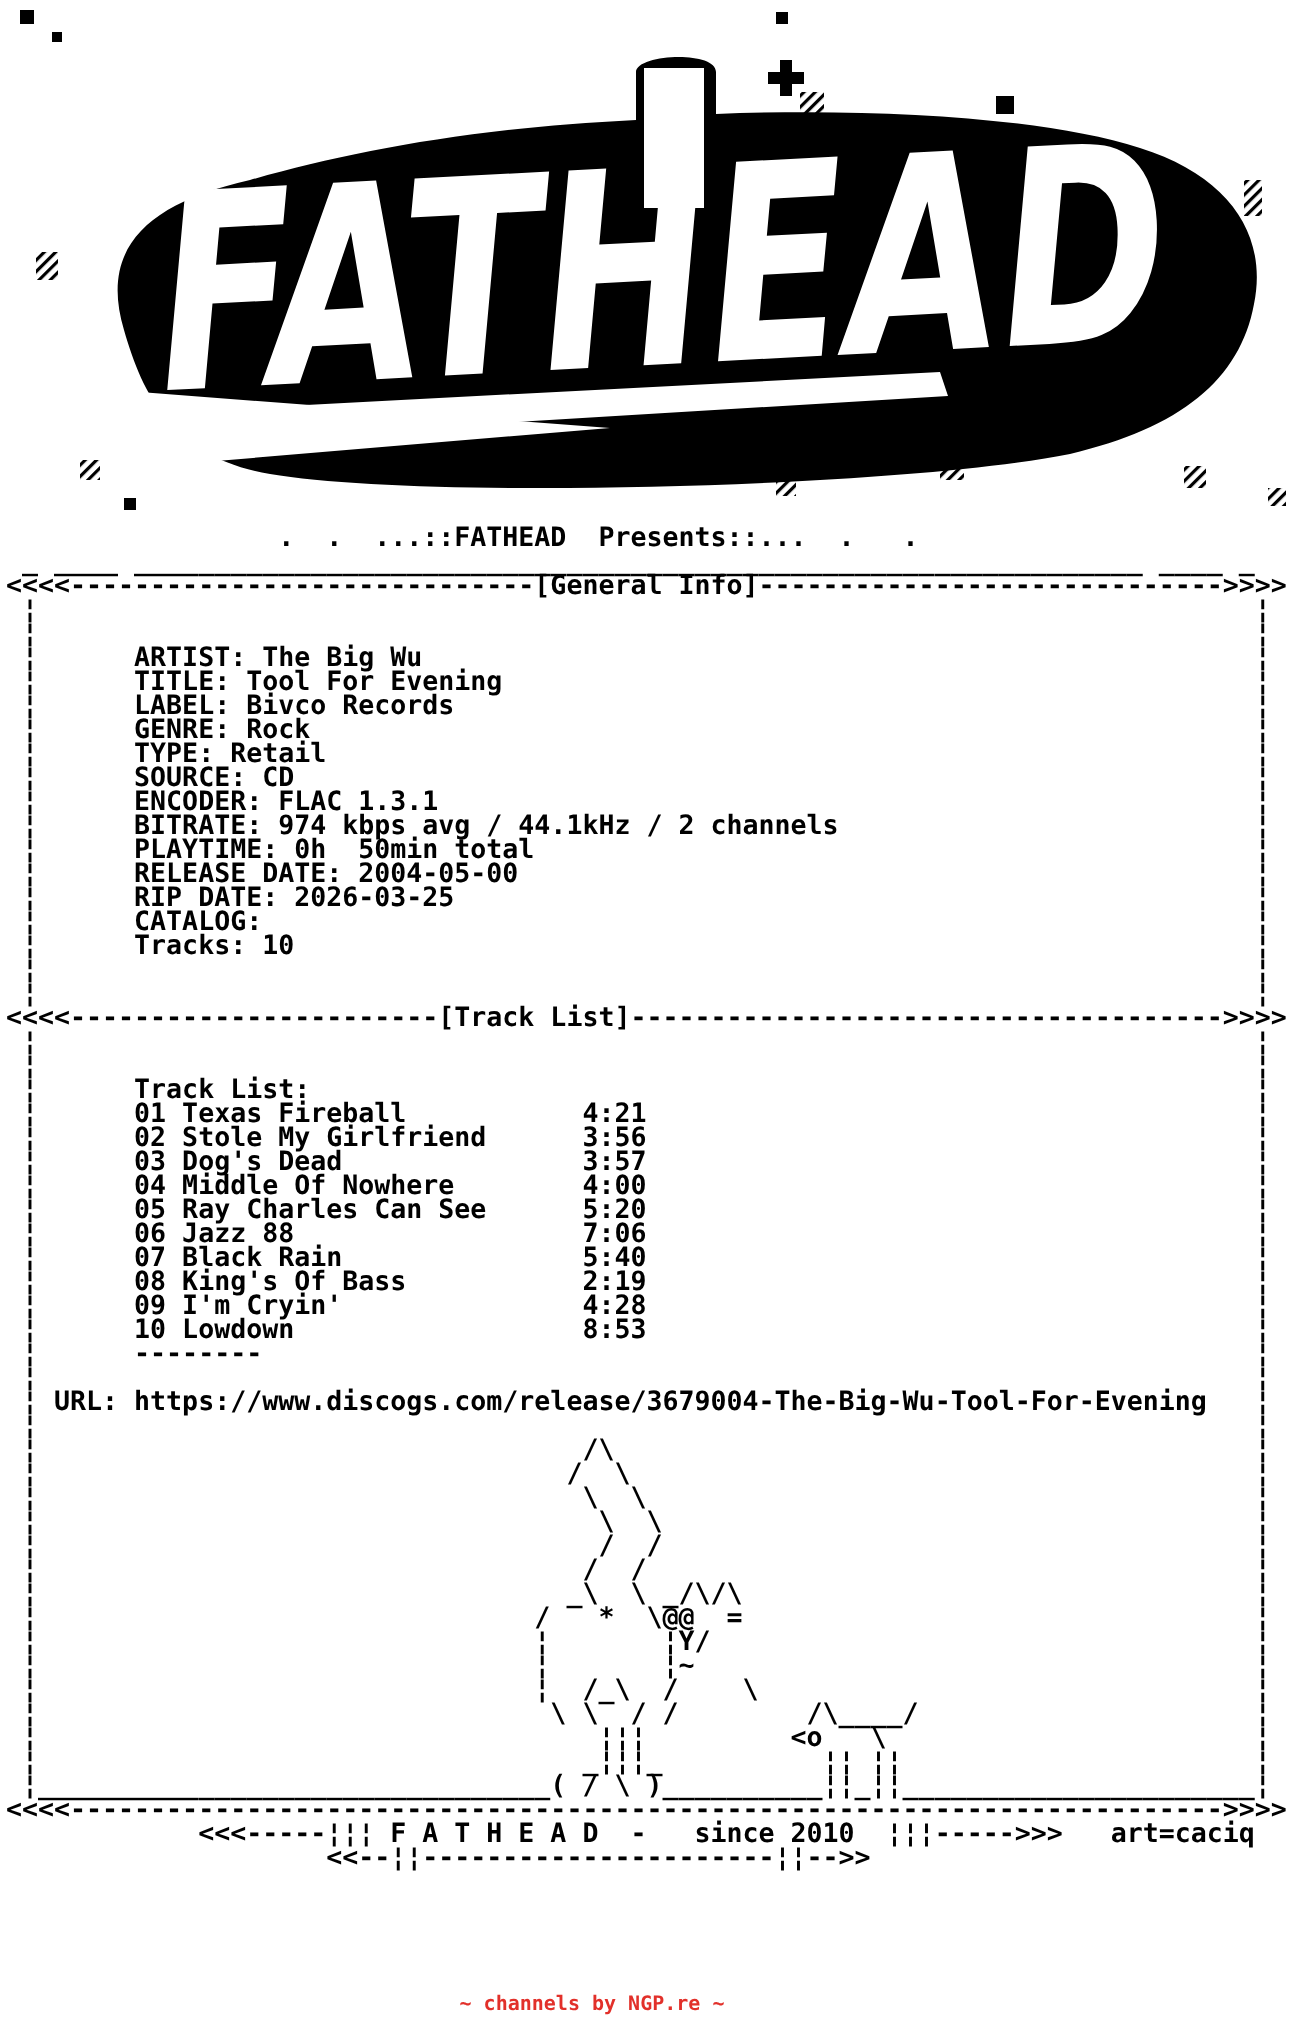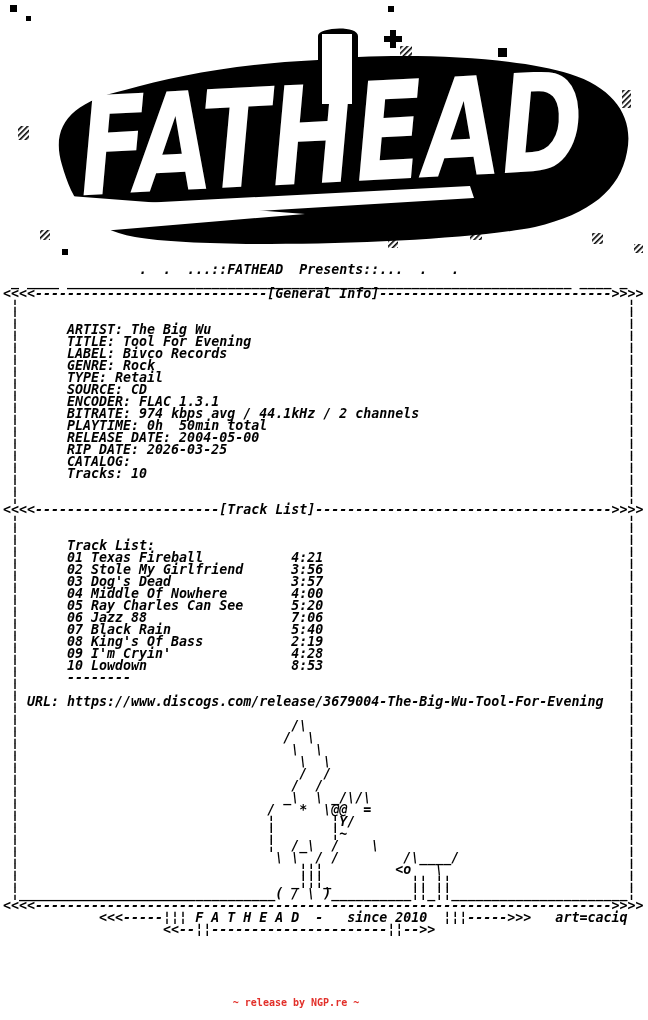--- a/index.html
+++ b/index.html
@@ -1,20 +1,20 @@
 <!DOCTYPE html>
 <html><head>
 <meta charset="utf-8">
 <style>
   html,body{margin:0;padding:0;background:#fff;}
   .page{position:relative;width:648px;height:1020px;background:#fff;overflow:hidden;
         font-family:"DejaVu Sans Mono",monospace;}
   .logo-wrap{position:relative;width:648px;height:264px;}
   .nfo{margin:0;padding:0 0 0 3px;color:#000;font-family:"DejaVu Sans Mono",monospace;
-       font-weight:bold;font-size:13.3px;line-height:12px;white-space:pre;font-style:italic;}
+       font-weight:bold;font-size:13.3px;line-height:12px;white-space:pre;}
   .red-footer{margin-top:27px;text-align:center;padding-right:56px;color:#e2302a;
        font-family:"DejaVu Sans Mono",monospace;font-weight:bold;font-size:10px;line-height:16px;white-space:pre;}
 </style>
 </head>
 <body>
 
 <div class="page">
 
   <div class="logo-wrap">
     <svg width="648" height="264" viewBox="0 0 648 264">
@@ -110,17 +110,17 @@
  ¦                               ¦  /_\  /    \                               ¦
  ¦                                \ \  / /        /\____/                     ¦
  ¦                                   ¦¦¦         &lt;o   \                       ¦
  ¦                                  _¦¦¦_          ¦¦ ¦¦                      ¦
  ¦________________________________( / \ )__________¦¦_¦¦______________________¦</pre>
   <pre class="nfo">&lt;&lt;&lt;&lt;------------------------------------------------------------------------&gt;&gt;&gt;&gt;
             &lt;&lt;&lt;-----¦¦¦ F A T H E A D  -   since 2010  ¦¦¦-----&gt;&gt;&gt;   art=caciq
                     &lt;&lt;--¦¦----------------------¦¦--&gt;&gt;</pre>
 
   <div class="red-footer" style="color: rgb(226, 48, 42);">
-    <div>~ release by NGP.re ~</div>
+    <div>~ channels by NGP.re ~</div>
     
   </div>
 
 </div>
 
 </body></html>

